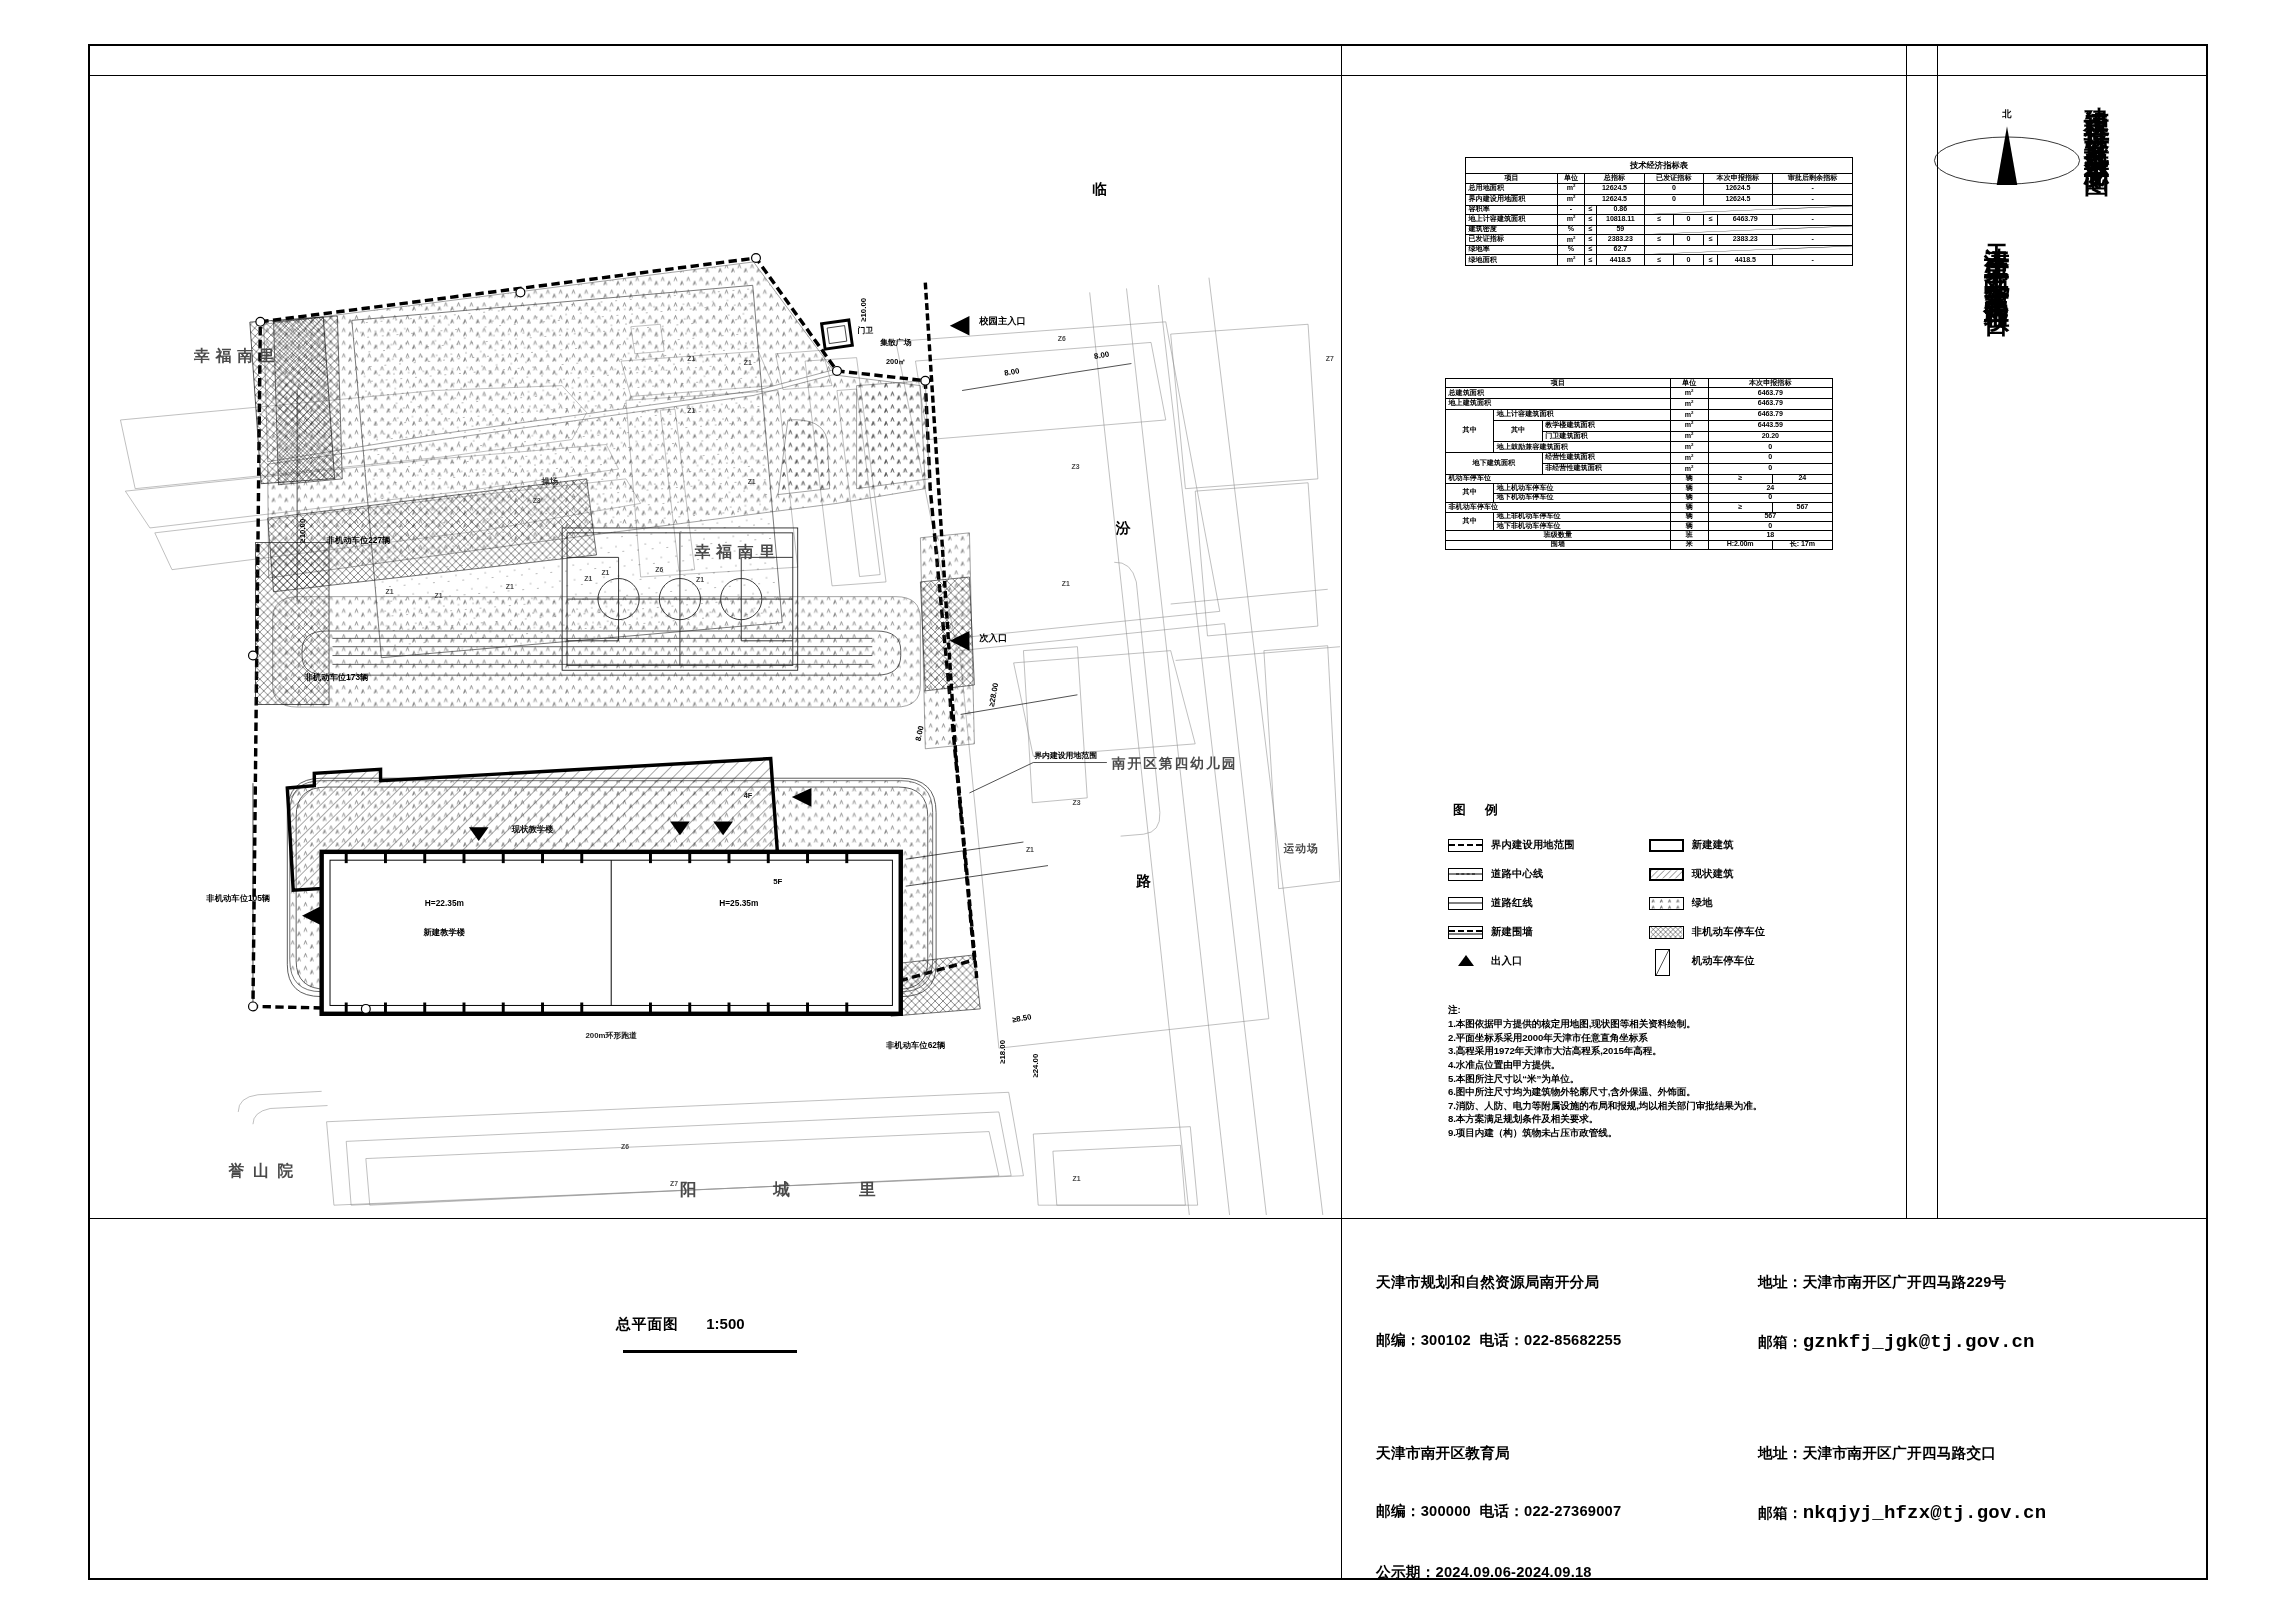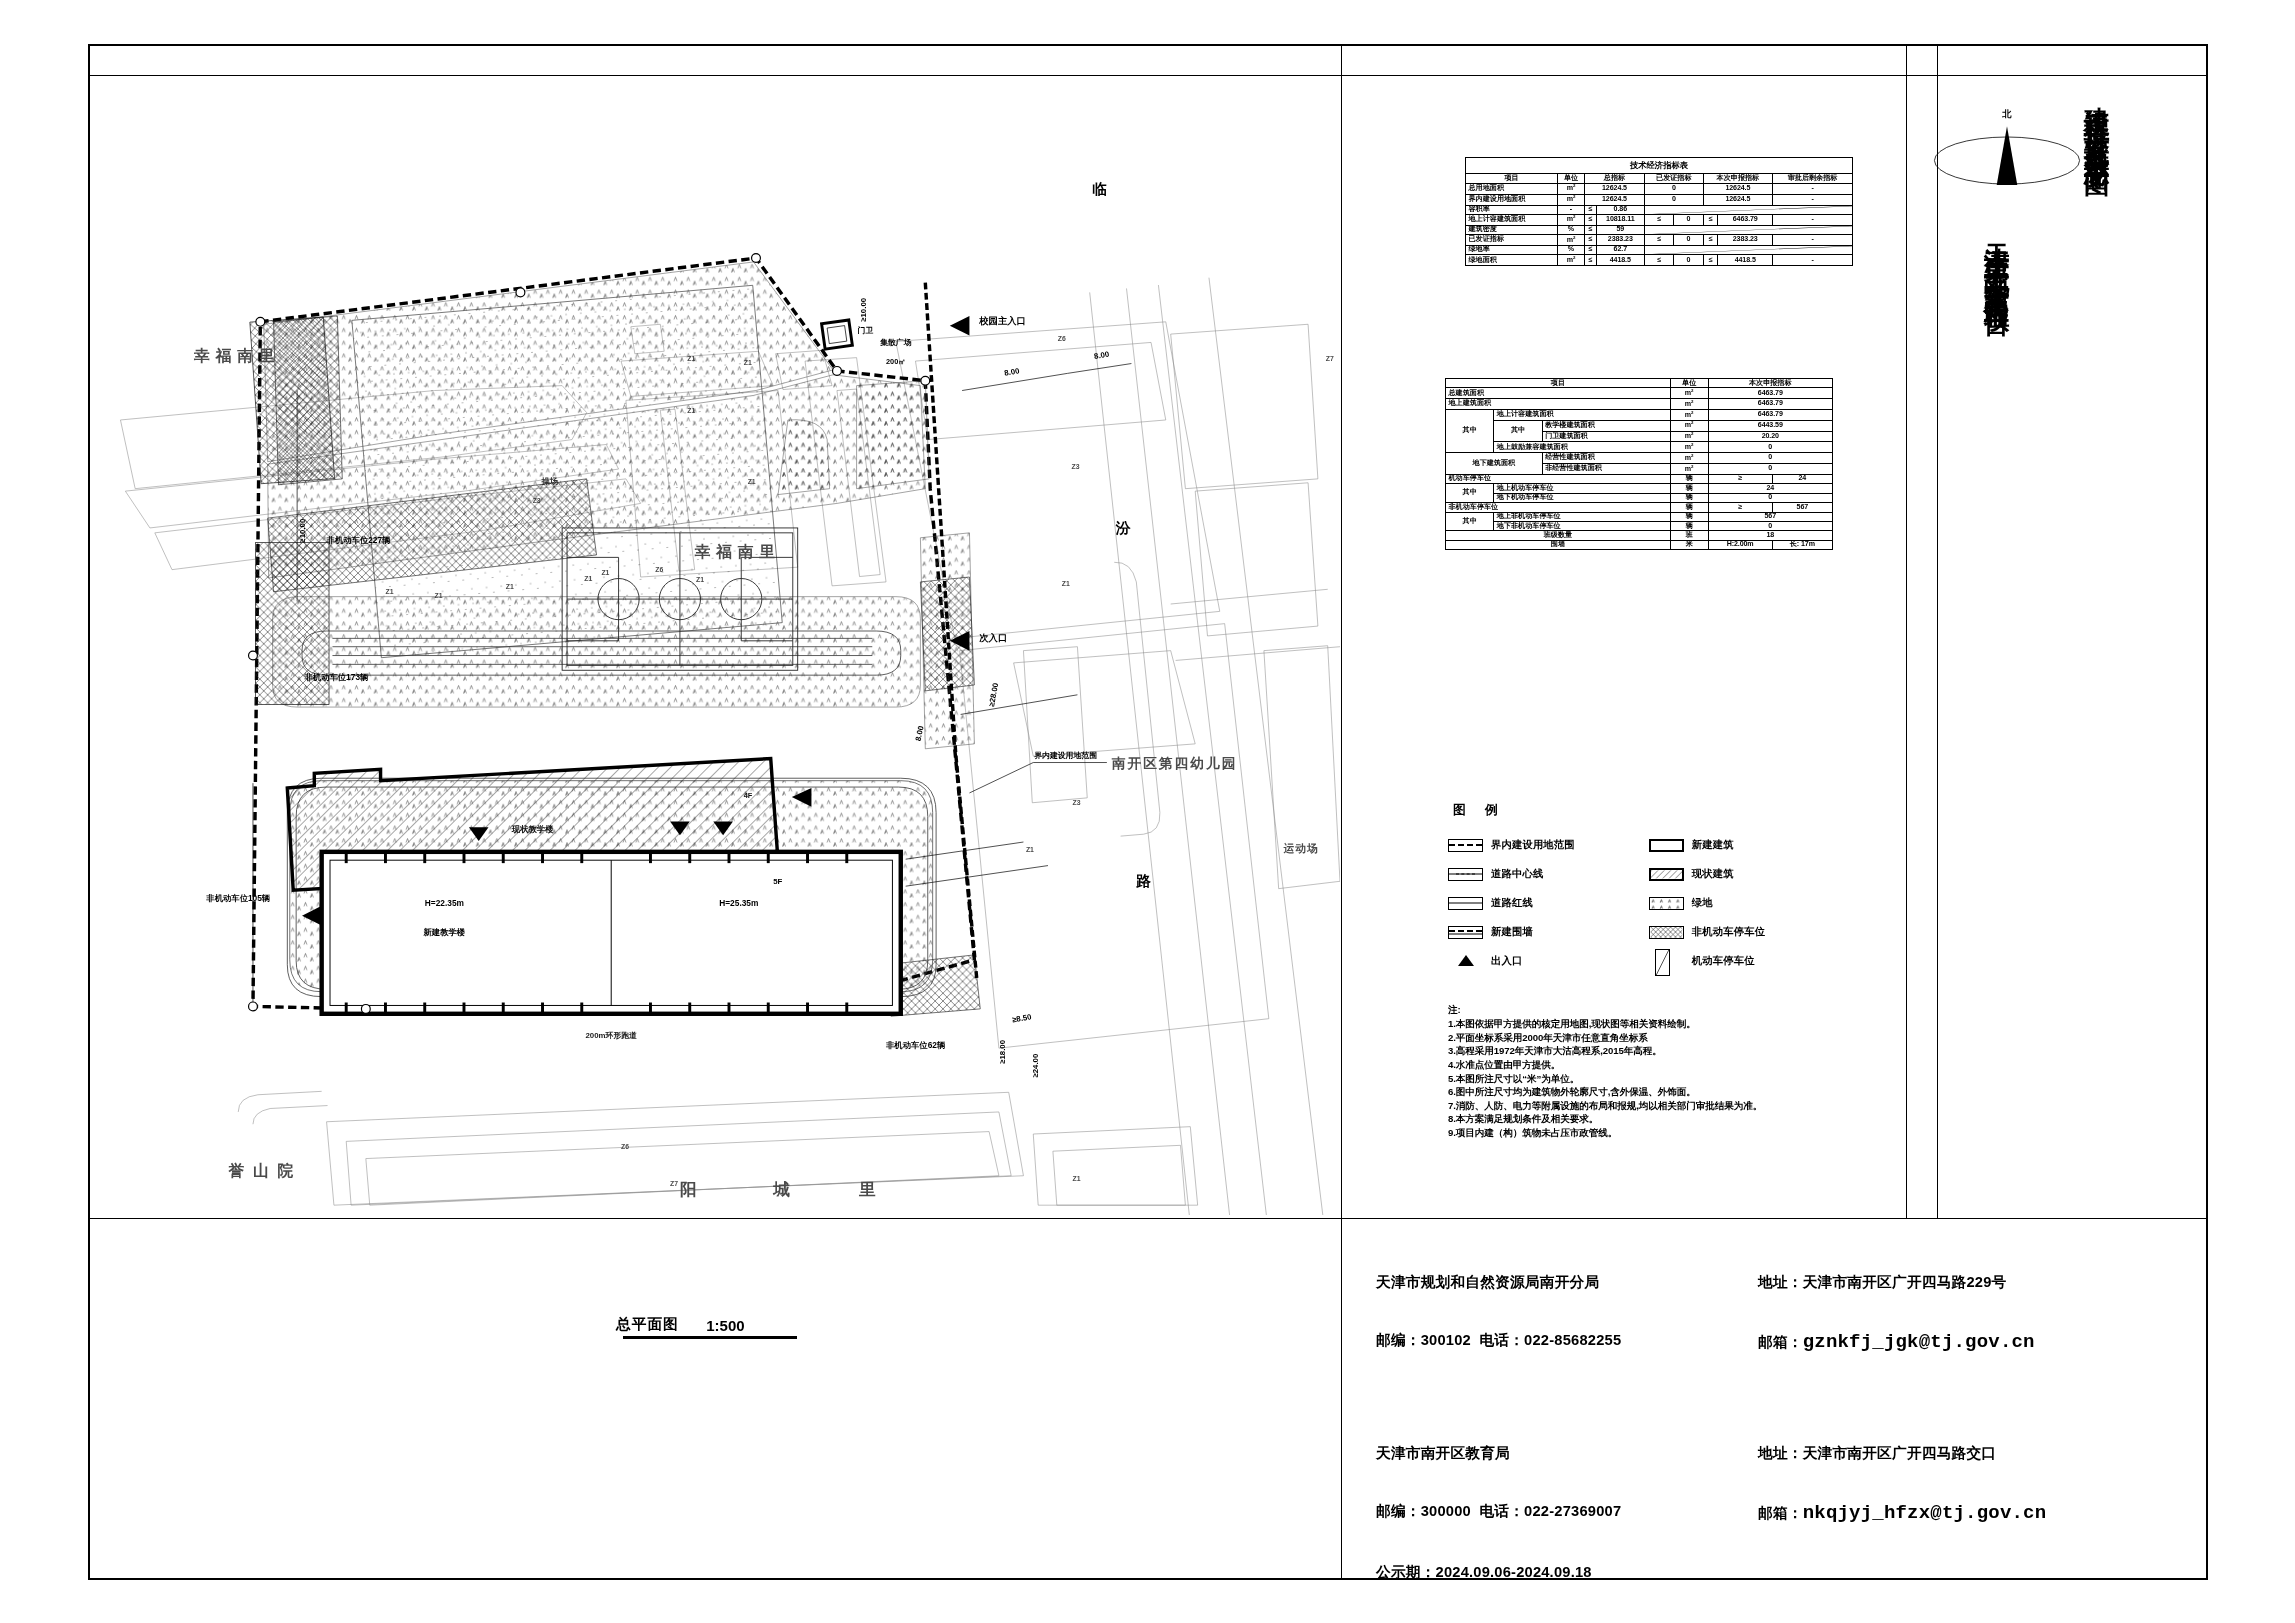--- a/index.html
+++ b/index.html
@@ -43,21 +43,21 @@
   .lg-label{font-size:10.3px;font-weight:bold;letter-spacing:0.2px;white-space:nowrap;}
   .sw-line{position:absolute;left:0;right:0;top:50%;transform:translateY(-50%);}
   .tri{width:0;height:0;border-left:8.3px solid transparent;border-right:8.3px solid transparent;border-top:11.8px solid #000;margin:0 auto;}
 
   
   #notes{position:absolute;left:1448px;top:1003px;width:422px;font-size:9.6px;font-weight:bold;line-height:1.42;letter-spacing:-0.1px;}
   #notes .nhead{margin-bottom:0.5px;}
 
   
   #scalecap{position:absolute;left:616px;top:1315px;width:226px;}
-  #scalecap .row{display:flex;align-items:flex-end;gap:27.5px;font-size:14.7px;font-weight:bold;letter-spacing:1px;padding-bottom:2px;}
+  #scalecap .row{display:flex;align-items:flex-start;gap:27.5px;font-size:14.7px;font-weight:bold;letter-spacing:1px;padding-bottom:16px;}
   #scalecap .rule{height:3.4px;background:#000;width:174px;margin-left:6.9px;}
 
   
   #north{position:absolute;left:1931px;top:125px;width:152px;height:74px;}
   #north .nlabel{position:absolute;left:50%;top:-16.7px;transform:translateX(-50%);font-size:9.3px;font-weight:bold;}
 
   .vtitle{position:absolute;writing-mode:vertical-rl;text-orientation:upright;font-weight:bold;line-height:1.30;}
   #vtitle-project{left:1980px;top:223px;font-size:25.5px;letter-spacing:4.4px;}
   #vtitle-doc{left:2080px;top:86px;font-size:25.5px;letter-spacing:4.4px;}
 

